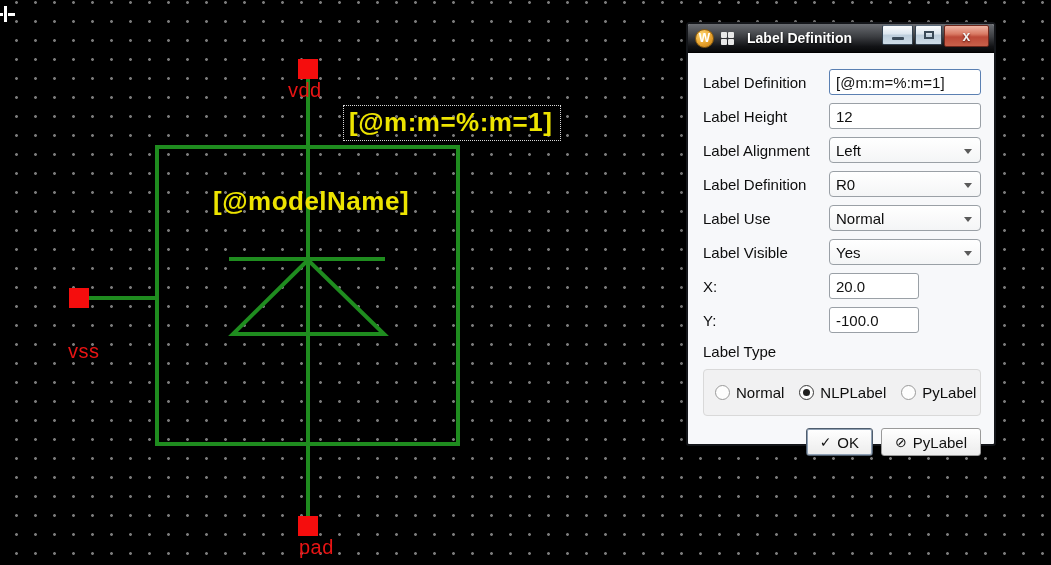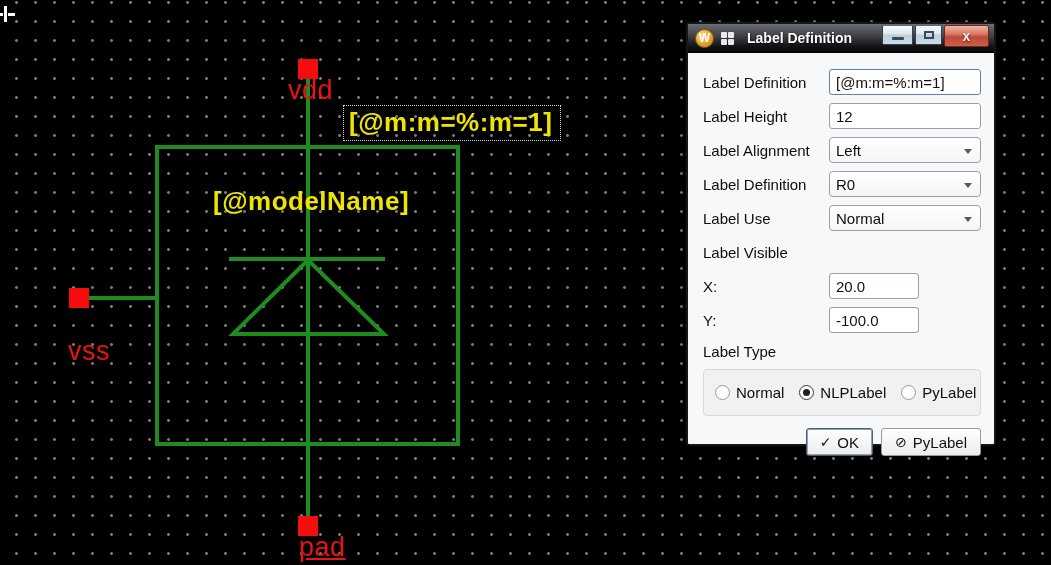--- a/index.html
+++ b/index.html
@@ -18,21 +18,21 @@
     background-size:19px 19px;
     background-position:7px 12px;
   }
   .schem-svg { position:absolute; left:0; top:0; }
 
   .crosshair { position:absolute; left:0; top:6px; width:16px; height:17px; }
   .crosshair .h { position:absolute; left:0; top:7px; width:15px; height:3px; background:#fff; box-shadow:0 0 0 1px #000; }
   .crosshair .v { position:absolute; left:4px; top:0; width:3px; height:16px; background:#fff; box-shadow:0 0 0 1px #000; }
 
   .pin-text {
-    position:absolute; color:#e81414; font-size:27px; line-height:22px;
+    position:absolute; color:#e81414; font-size:20px; line-height:22px;
     letter-spacing:0.5px;
   }
   .ylabel {
     position:absolute; color:#ede400; font-size:26px; font-weight:700;
     line-height:27px; letter-spacing:0.5px; white-space:nowrap;
   }
   .ylabel.selected-box {
     border:1px dotted #d8d8d8; padding:3px 8px 4px 5px;
   }
 
@@ -149,21 +149,21 @@
     <rect x="298" y="516" width="20" height="20" fill="#f50d0d"></rect>
   </svg>
 
   <div class="crosshair">
     <div class="h"></div>
       <div class="v"></div>
   </div>
 
   <div class="pin-text" style="left:288px; top:79px;">vdd</div>
   <div class="pin-text" style="left:68px; top:310px;margin-top:30px;">vss</div>
-  <div class="pin-text" style="left:299px; top:536px;text-decoration:underline;">pad</div>
+  <div class="pin-text" style="left:299px; top:536px;">pad</div>
 
   <div class="ylabel selected-box" style="left:343px; top:105px;">[@m:m=%:m=1]</div>
   <div class="ylabel" style="left:213px; top:188px;">[@modelName]</div>
 </div>
 
 <div class="dialog">
   <div class="titlebar">
     <div class="app-icon">W</div>
     <div class="grid-icon">
       <span></span>
@@ -210,20 +210,24 @@
     </div>
     <div class="row">
       <span class="lbl">Label Use</span>
       <div class="combo">
         <span>Normal</span>
         <span class="arrow"></span>
       </div>
     </div>
     <div class="row">
       <span class="lbl">Label Visible</span>
+      <div class="combo">
+        <span>Yes</span>
+        <span class="arrow"></span>
+      </div>
     </div>
     <div class="row">
       <span class="lbl">X:</span>
       <input class="tfield short" value="20.0" style="">
     </div>
     <div class="row">
       <span class="lbl">Y:</span>
       <input class="tfield short" value="-100.0" style="">
     </div>
 

